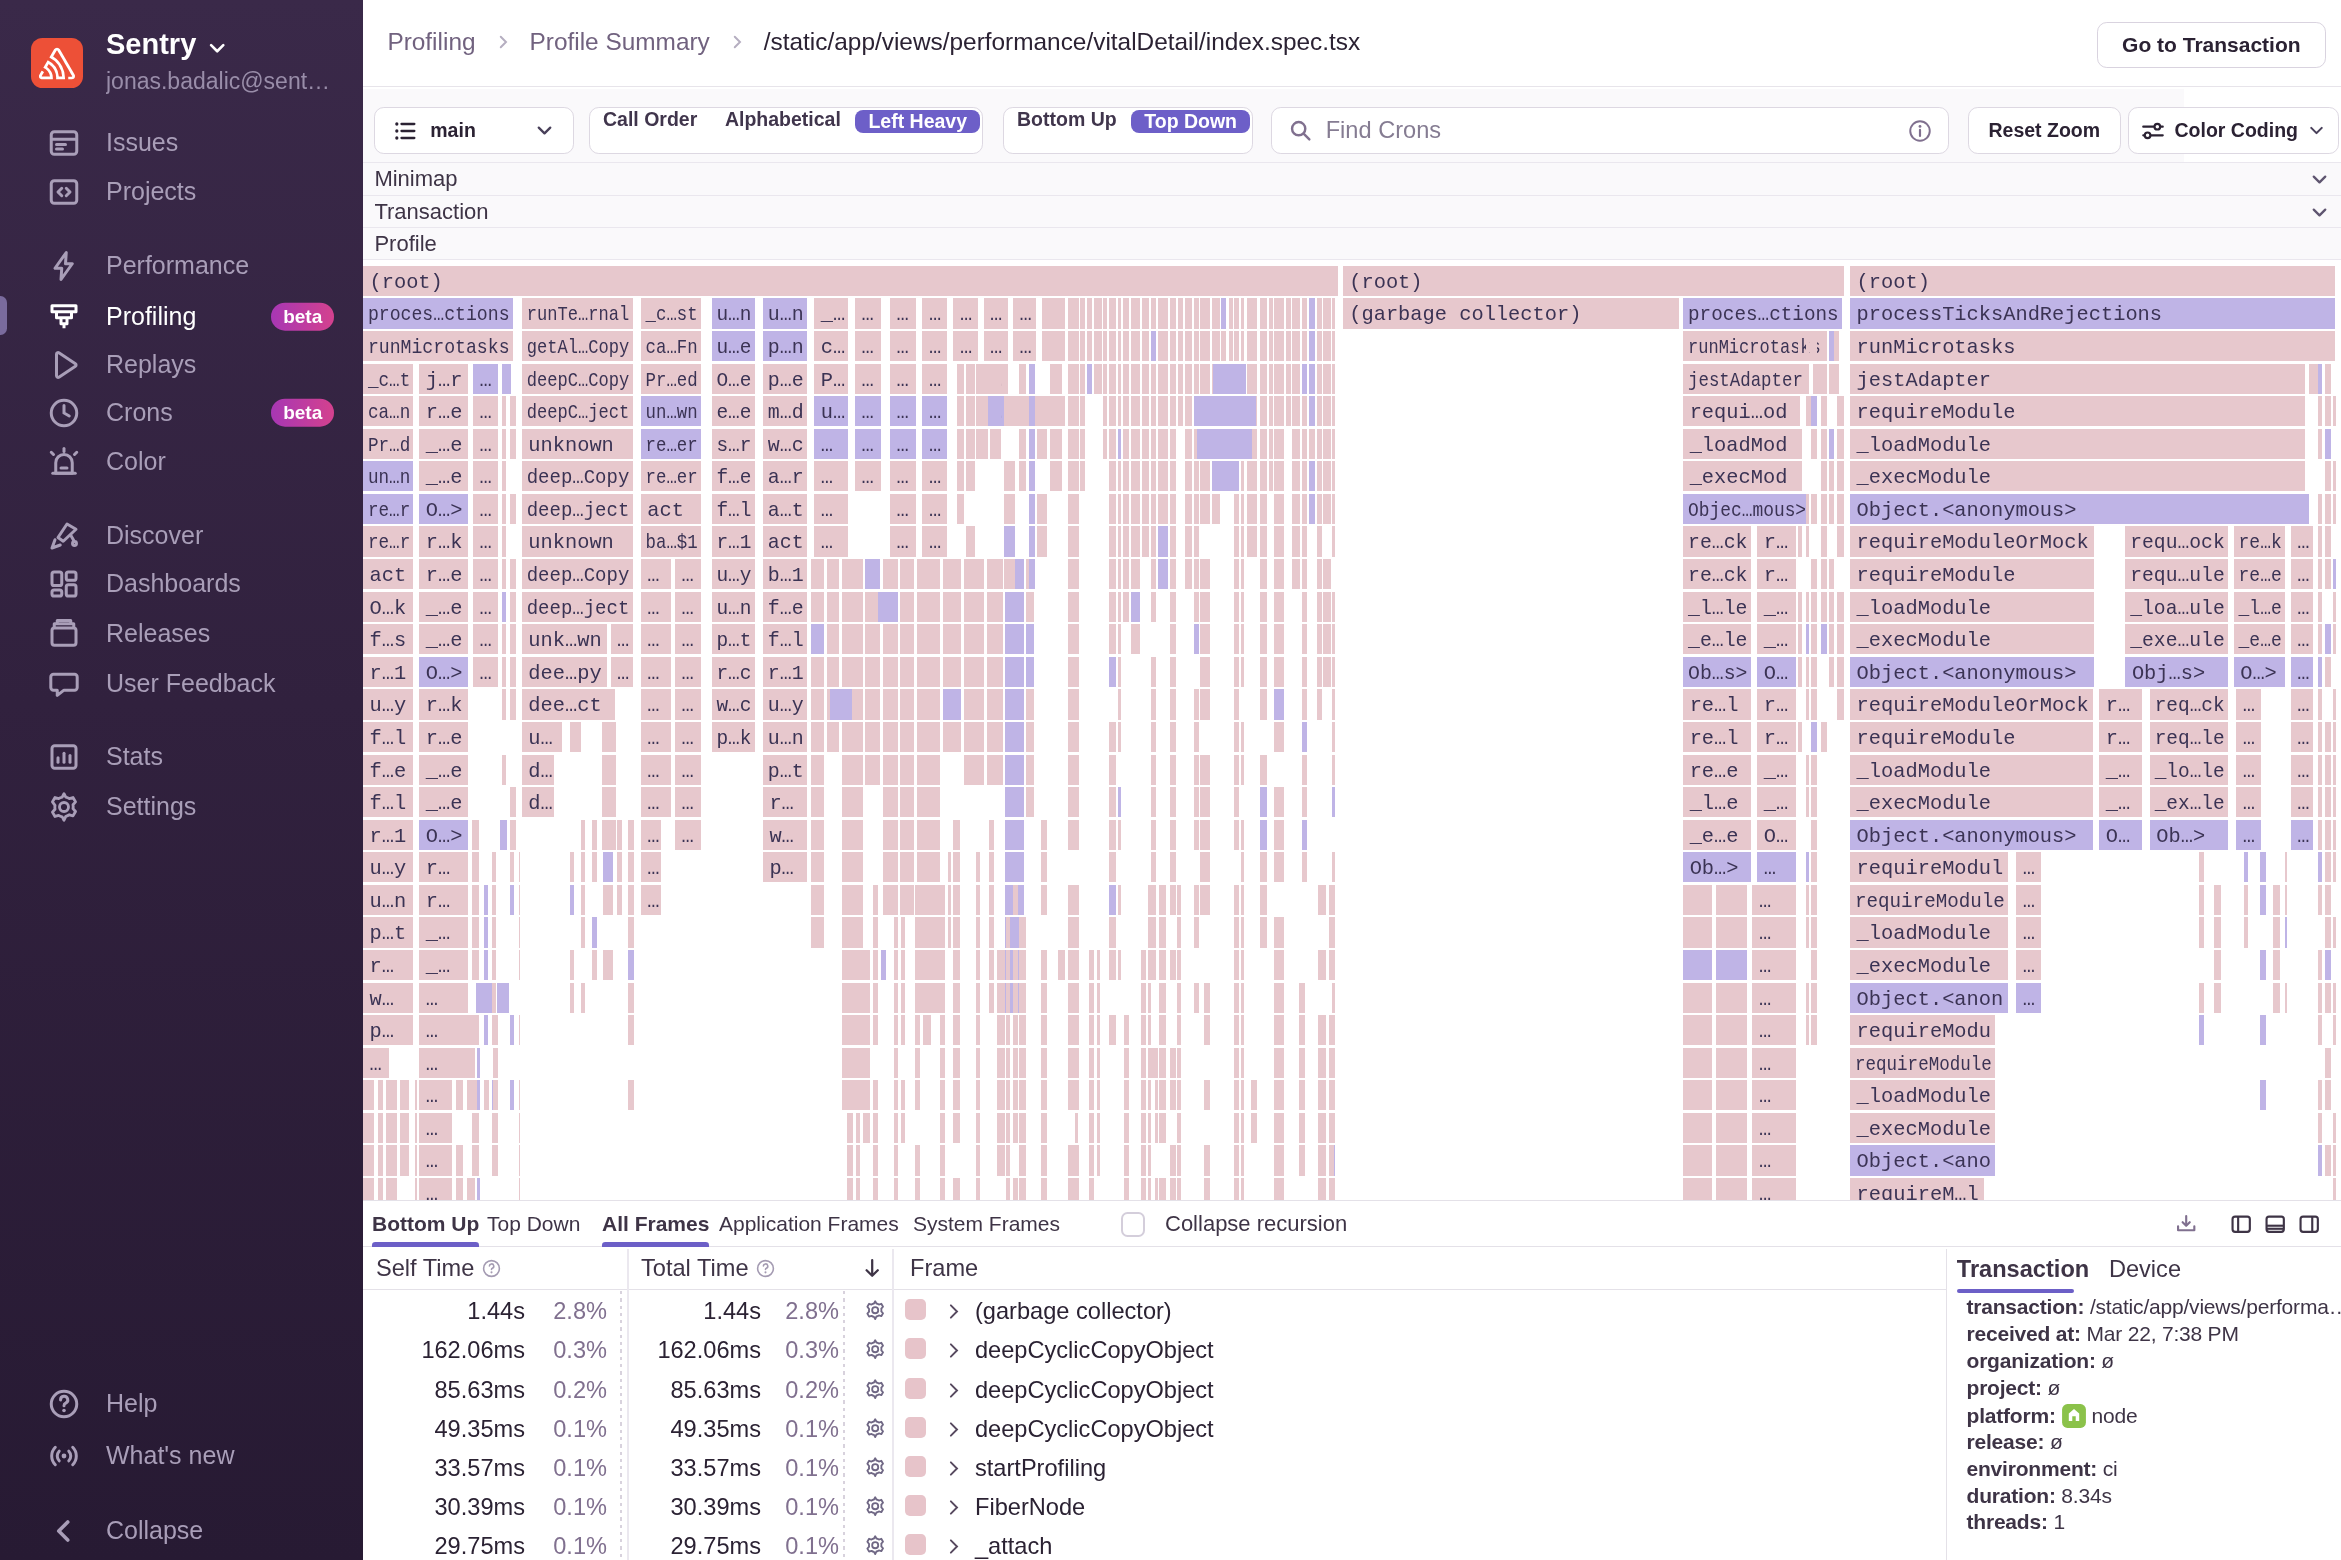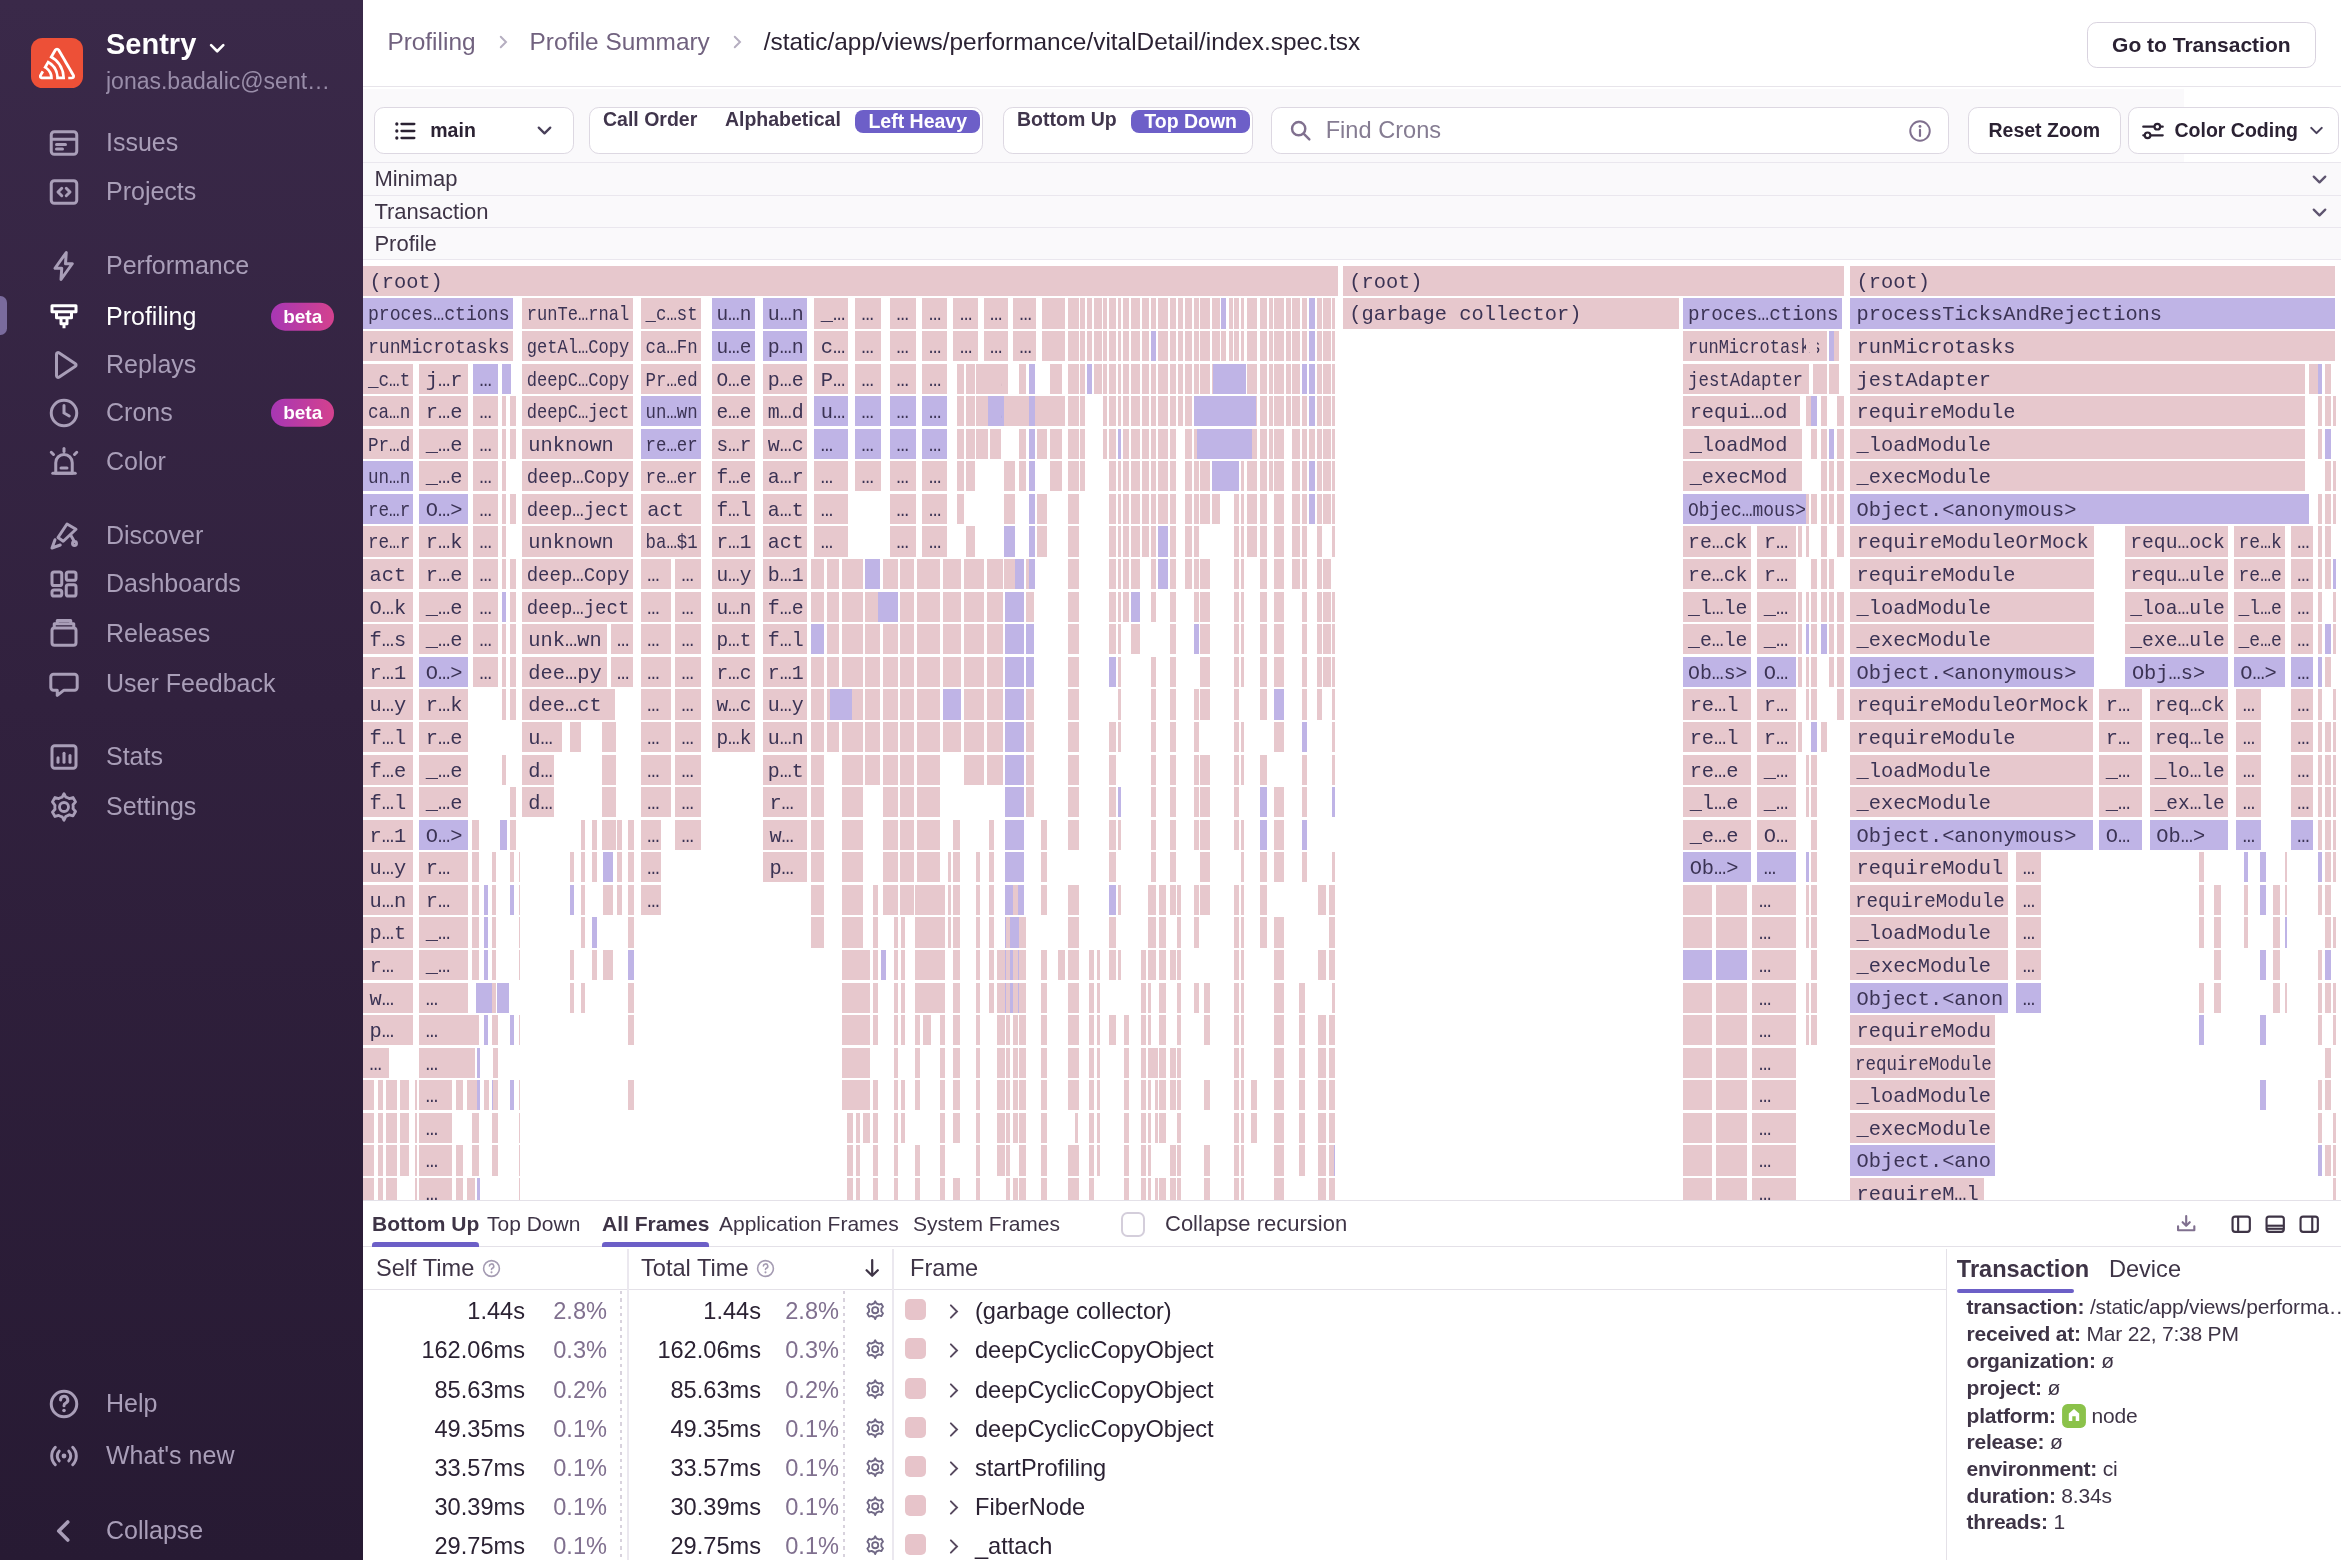--- a/index.html
+++ b/index.html
@@ -19,21 +19,21 @@
 .nav.active { color:#fff; }
 .beta { position:absolute; left:271px; top:50%; transform:translateY(-50%); background:linear-gradient(90deg,#a737b4,#d4418e);
   color:#fff; font-size:19px; font-weight:700; padding:3.3px 12.2px; border-radius:33px; }
 #activebar { position:absolute; left:0px; top:296px; width:7.3px; height:39px; border-radius:0 6.5px 6.5px 0; background:#7a6b9d; }
 
 
 #topbar { position:absolute; left:363px; top:0; width:1979px; height:87px; background:#fff; border-bottom:1.6px solid #e7e4ea; }
 #crumbs { position:absolute; left:24.4px; top:28px; font-size:24.4px; color:#71627f; display:flex; align-items:center; }
 #crumbs .dark { color:#2b2233; }
 #crumbs .sep { margin:0 18px; }
-#gotx { position:absolute; right:26px; top:22px; height:46px; padding:0 24.4px; border:1.6px solid #d9d3df; border-radius:9.8px;
+#gotx { position:absolute; right:16px; top:22px; height:46px; padding:0 24.4px; border:1.6px solid #d9d3df; border-radius:9.8px;
   background:#fff; font-size:21px; font-weight:700; color:#2b2233; display:flex; align-items:center; }
 
 
 #toolbar { position:absolute; left:363px; top:89px; width:1821px; height:73px; background:#faf9fb; }
 .btn { position:absolute; top:18px; height:47px; background:#fff; border:1.6px solid #ddd8e2; border-radius:9.8px;
   display:flex; align-items:center; font-size:19.5px; font-weight:700; color:#2b2233; white-space:nowrap; }
 #mainbtn { left:10.6px; width:200px; padding:0 16.3px; justify-content:space-between;}
 .seg { position:absolute; top:18px; height:47px; background:#fff; border:1.6px solid #ddd8e2; border-radius:9.8px; display:flex; align-items:flex-start; overflow:hidden; }
 .seg > div { display:flex; align-items:center; padding:0 13px; font-size:19.5px; font-weight:700; color:#40354c; position:relative; white-space:nowrap; }
 .seg > div.sel { background:#6d5fc8; color:#fff; border-radius:8.1px; margin:1.6px; padding:0 13px; }

